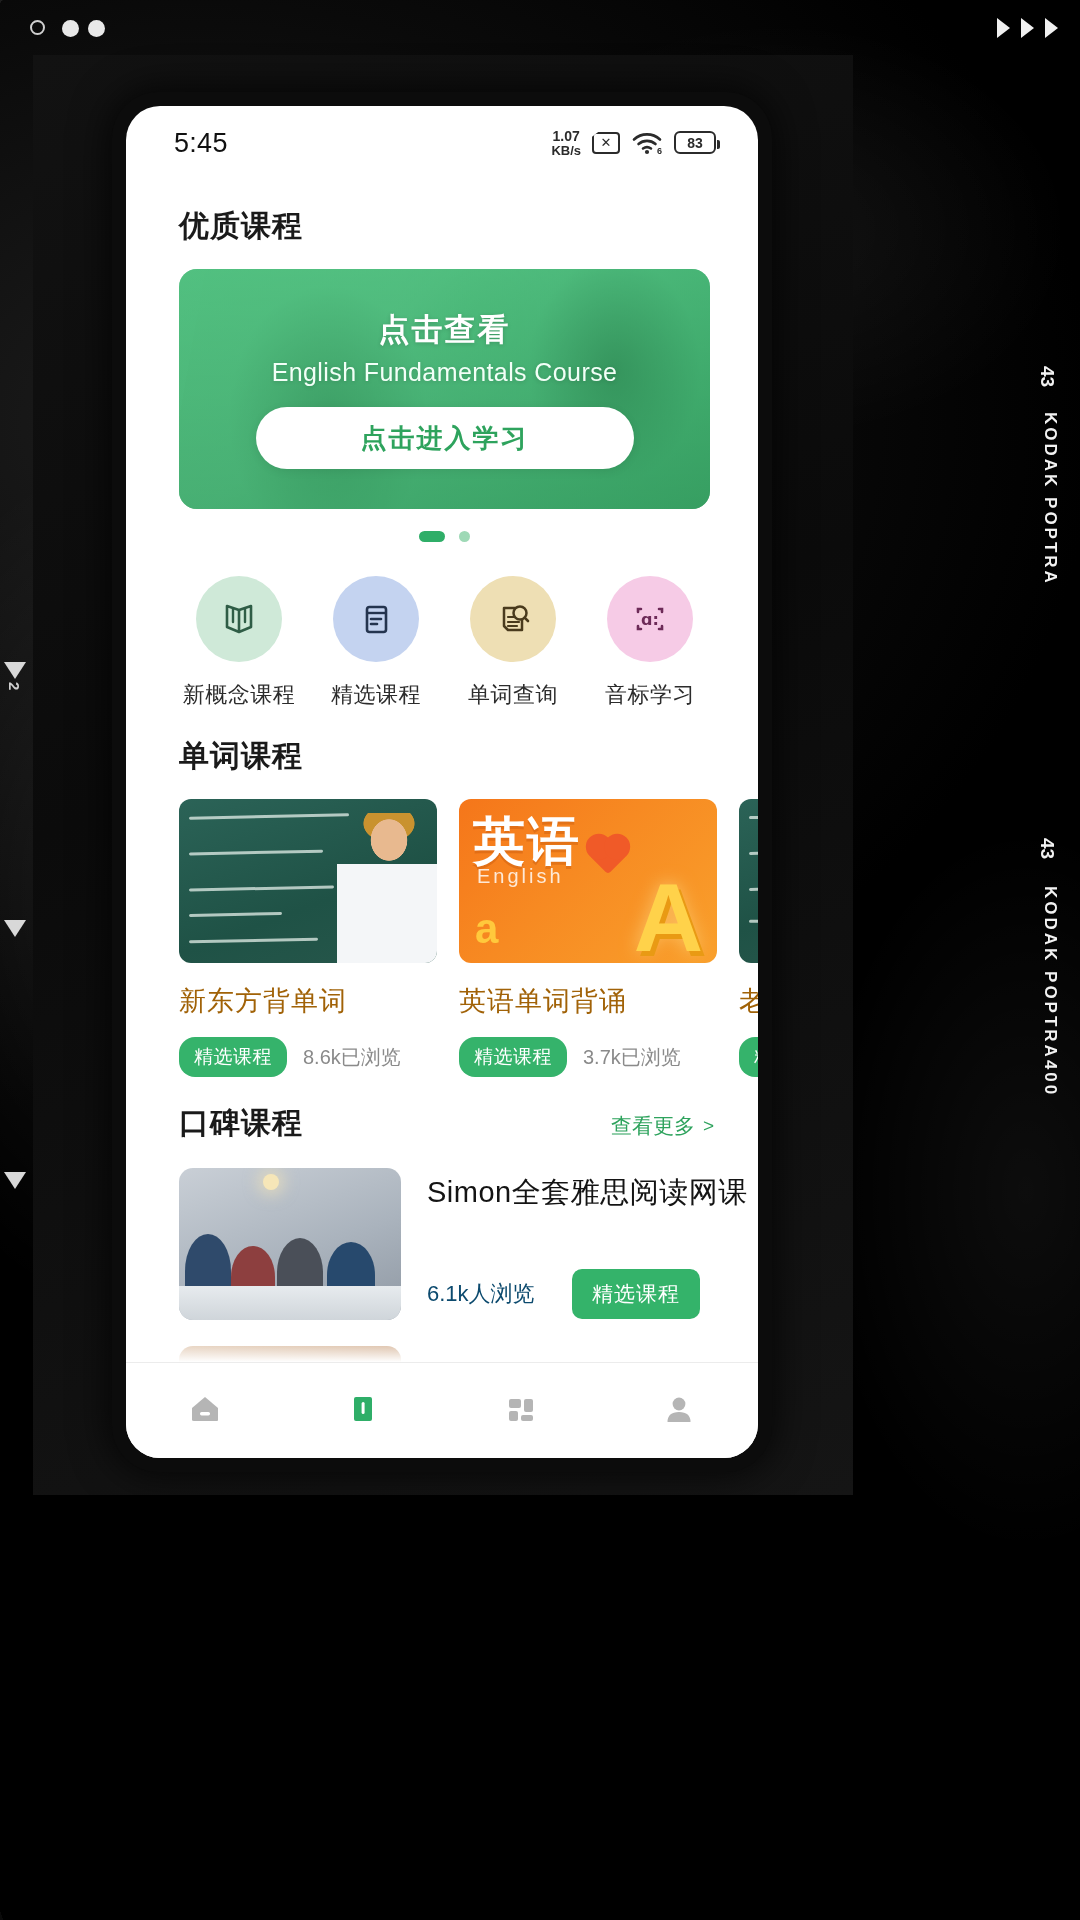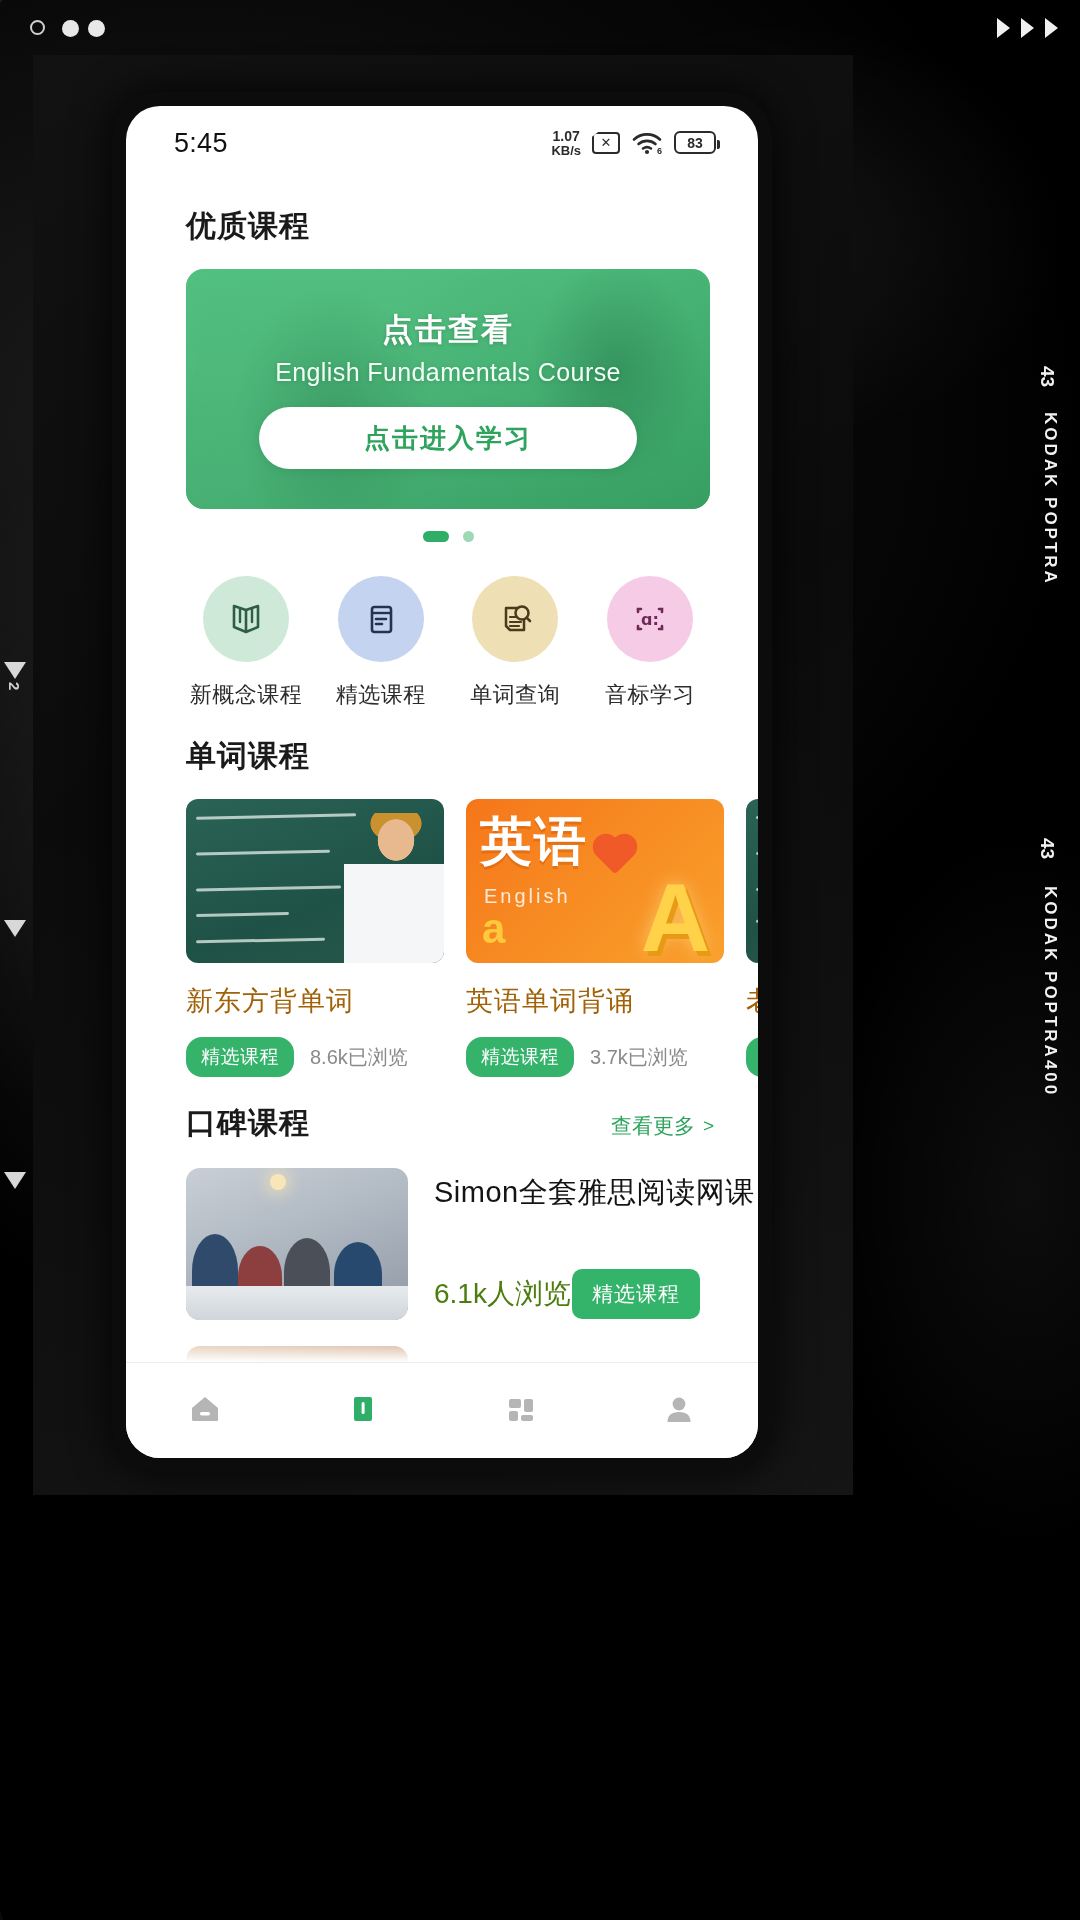--- a/index.html
+++ b/index.html
@@ -138,21 +138,21 @@
     border-radius: 6px;
     display: flex; align-items: center; justify-content: center;
     font-size: 14px; font-weight: 700; color: #2b2b2b;
   }
   .batt::after {
     content: ""; position: absolute; right: -6px; top: 7px;
     width: 3px; height: 9px; background: #2b2b2b; border-radius: 0 2px 2px 0;
   }
 
   
-  .content { padding: 0 0 0 12px; }
+  .content { padding: 0 0 0 5px; }
 
   .section-title {
     font-size: 30px; font-weight: 700; color: #1a1a1a;
     padding: 26px 0 0 48px; letter-spacing: 1px;
   }
   .section-head {
     display: flex; align-items: baseline; justify-content: space-between;
     padding: 26px 44px 0 48px;
   }
   .more-link {
@@ -255,21 +255,21 @@
     position: absolute; inset: 0;
     background: linear-gradient(135deg, #f5761a 0%, #f78a22 45%, #f9a02c 100%);
   }
   .img-orange .bigcn {
     position: absolute; top: 8px; left: 14px;
     font-size: 52px; font-weight: 900; color: #fff; letter-spacing: 2px;
     text-shadow: 0 3px 0 rgba(190,80,10,.35);
   }
   .img-orange .eng {
     position: absolute; top: 66px; left: 18px;
-    font-size: 20px; color: rgba(255,255,255,.82); letter-spacing: 3px; margin-top: 20px;
+    font-size: 20px; color: rgba(255,255,255,.82); letter-spacing: 3px;
   }
   .img-orange .letterA {
     position: absolute; right: 14px; bottom: 6px;
     font-size: 96px; font-weight: 900; line-height: .8;
     color: #ffd24a; text-shadow: 4px 5px 0 #e99a14, 0 0 18px rgba(255,230,150,.6);
   }
   .img-orange .heart {
     position: absolute; right: 96px; top: 44px;
     width: 26px; height: 26px; background: #f05a28; transform: rotate(-45deg);
     border-radius: 4px;
@@ -320,21 +320,21 @@
   }
   .rep-body { flex: 1; padding-top: 4px; min-width: 0; }
   .rep-title {
     font-size: 29px; color: #141414; font-weight: 500; letter-spacing: .5px;
     white-space: nowrap;
   }
   .rep-foot {
     display: flex; align-items: center; justify-content: space-between;
     padding-top: 56px; padding-right: 10px;
   }
-  .rep-views { font-size: 28px; color: #4d7c0f; }
+  .rep-views { font-size: 22px; color: #0c4a6e; }
   .rep-btn {
     background: #34b36a; color: #fff; font-size: 21px;
     padding: 11px 20px; border-radius: 10px; letter-spacing: 1px;
   }
   .rep-row2 { display: flex; gap: 26px; padding: 26px 48px 0 48px; }
   .rep-thumb2 {
     width: 222px; height: 70px; border-radius: 14px 14px 0 0; flex: 0 0 auto;
     background: linear-gradient(160deg, #d8b89a, #c79a74 60%, #b5835d);
     position: relative; overflow: hidden;
   }

